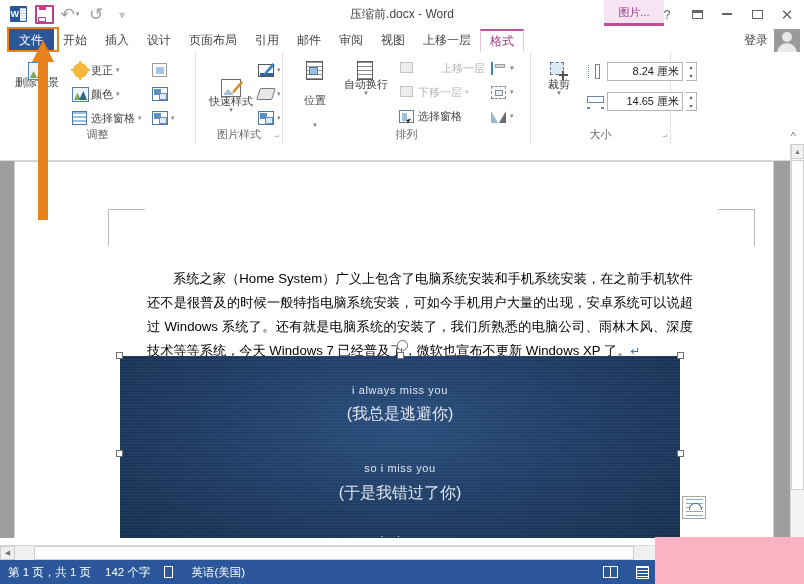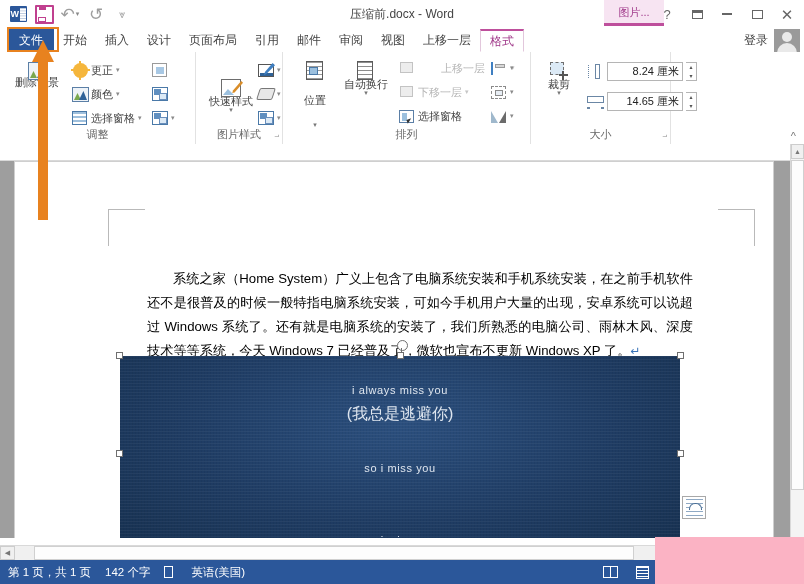--- a/index.html
+++ b/index.html
@@ -465,20 +465,21 @@
 
       <div class="para"><span class="ind"></span><span>系统之家（Home System）广义上包含了电脑系统安装和手机系统安装，在之前手机软件还不是很普及的时候一般特指电脑系统安装，可如今手机用户大量的出现，安卓系统可以说超过 Windows 系统了。还有就是电脑系统的安装了，我们所熟悉的电脑公司、雨林木风、深度技术等等系统，今天 Windows 7 已经普及了，微软也宣布不更新 Windows XP 了。</span><span class="pilcrow">↵</span></div>
     </div>
 
     <div class="picwrap">
       <div class="picture">
         <div class="noise"></div>
         <div class="ln" style="top:28px;">i always miss you</div>
         <div class="cn" style="top:48px;">(我总是逃避你)</div>
         <div class="ln" style="top:106px;">so i miss you</div>
+        <div class="cn" style="top:127px;">(于是我错过了你)</div>
         <div class="ln" style="top:178px;">so i miss you</div>
       </div>
       <div class="rot-handle"></div>
       <div class="rot-stem"></div>
       <div class="sel-handle" style="left:-4px;top:-4px;"></div>
       <div class="sel-handle" style="left:277px;top:-4px;"></div>
       <div class="sel-handle" style="left:557px;top:-4px;"></div>
       <div class="sel-handle" style="left:-4px;top:94px;"></div>
       <div class="sel-handle" style="left:557px;top:94px;"></div>
 

